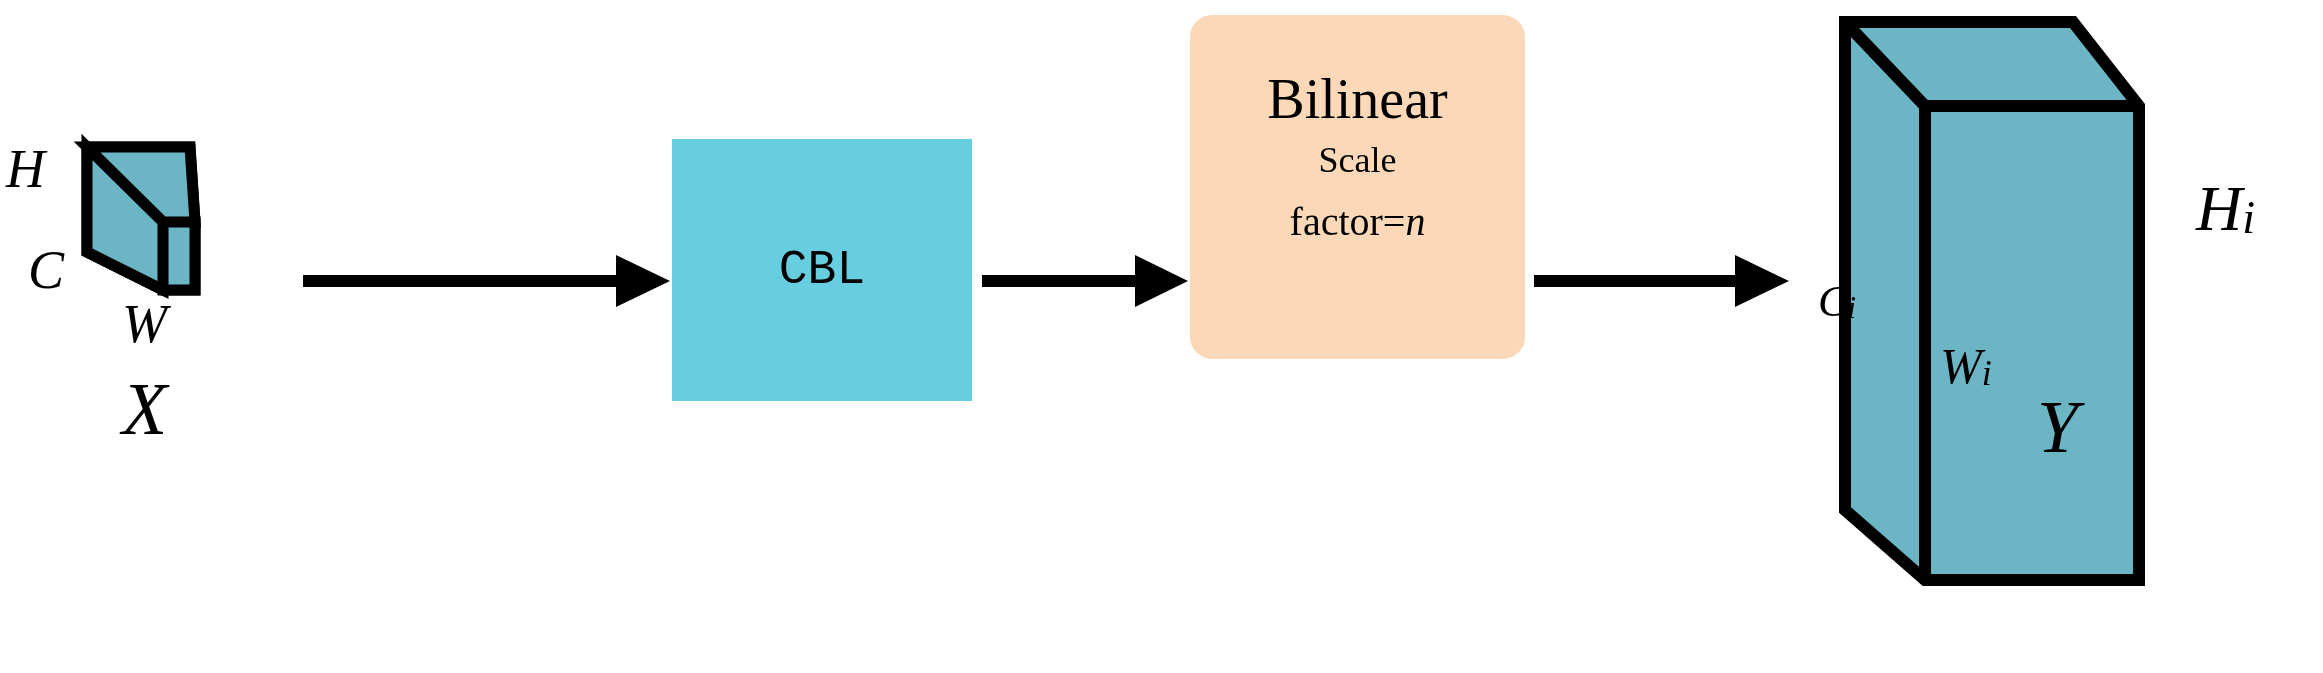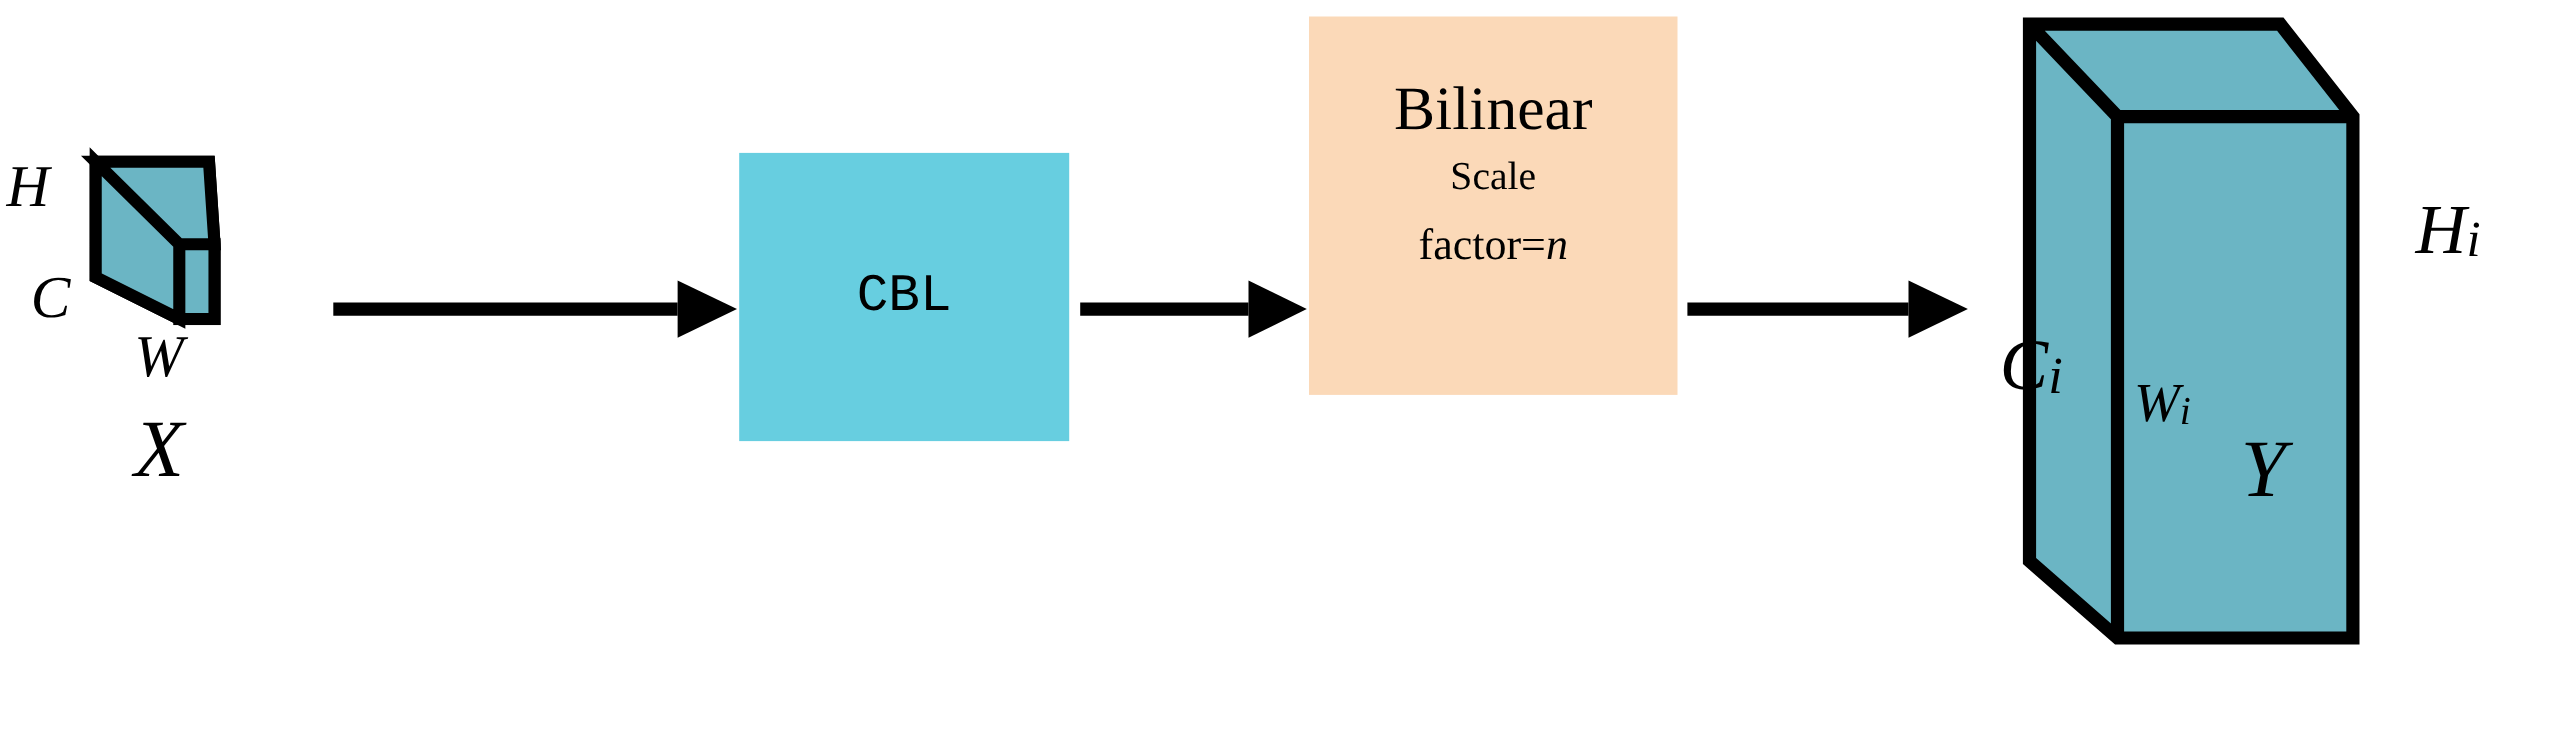--- a/index.html
+++ b/index.html
@@ -42,21 +42,21 @@
     vertical-align: -0.06em;
     letter-spacing: 0;
   }
   
   #label-H { left: 6px;   top: 142px;  font-size: 54px; }
   #label-C { left: 28px;  top: 243px;  font-size: 54px; }
   #label-W { left: 122px; top: 297px;  font-size: 54px; }
   #label-X { left: 122px; top: 372px;  font-size: 74px; }
   
   #label-Hi { left: 2196px; top: 177px; font-size: 64px; }
-  #label-Ci { left: 1818px; top: 300px; font-size: 66px; }
+  #label-Ci { left: 1818px; top: 280px; font-size: 44px; }
   #label-Wi { left: 1940px; top: 341px; font-size: 50px; }
   #label-Y  { left: 2037px; top: 390px; font-size: 74px; }
 
   
   .block {
     position: absolute;
     display: flex;
     flex-direction: column;
     align-items: center;
     justify-content: center;
@@ -77,20 +77,21 @@
   }
   #block-bilinear {
     left: 1190px;
     top: 15px;
     width: 335px;
     height: 344px;
     background: #fbd9b8;
     justify-content: flex-start;
     padding-top: 56px;
     box-sizing: border-box;
+    border-radius: 22px;
   }
   #block-bilinear .line-1 {
     font-size: 56px;
     line-height: 1.02;
   }
   #block-bilinear .line-2 {
     font-size: 36px;
     line-height: 1.0;
     margin-top: 14px;
   }

